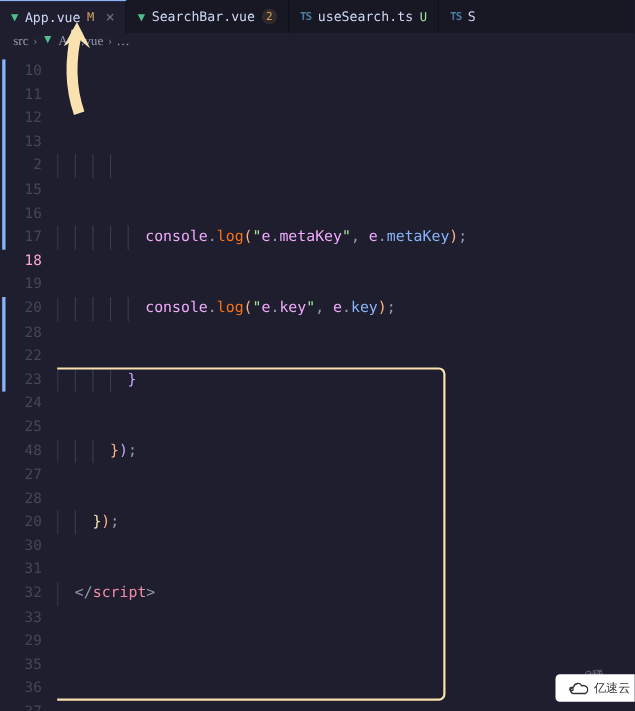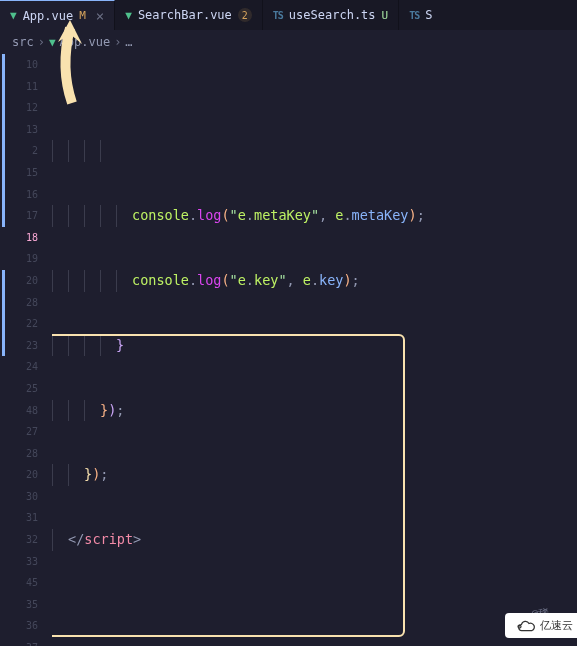--- a/index.html
+++ b/index.html
@@ -32,27 +32,27 @@
   .tab.active { background: #1e1e2e; border-top: 1px solid #89b4fa; }
   .vue-icon { color: #4fc08d; font-size: 11px; }
   .ts-icon { color: #4a7a9e; font-size: 10px; font-weight: bold; letter-spacing: -1px;}
   .tab-title { color: #cdd6f4; }
   .git-m { color: #d5a35c; font-size: 11px; }
   .git-u { color: #a6e3a1; font-size: 11px; }
   .git-n { color: #d5a35c; background:#d5a35c22; border-radius:50%; width:14px; height:14px; display:inline-flex;align-items:center;justify-content:center;font-size:10px;}
   .close-x { color: #6c7086; font-size: 14px; margin-left: 4px; }
   .breadcrumb {
     display: flex;
-    align-items: center;
     height: 24px;
     padding: 0 12px;
     font-size: 12px;
     color: #9399b2;
     gap: 4px;
     background: #1e1e2e;
+    font-family: Liberation Serif, serif;
   }
   .breadcrumb .chev { color: #6c7086; }
   .arrow-annotation {
     position: absolute;
     top: 18px;
     left: 52px;
     z-index: 50;
     pointer-events: none;
   }
   .editor {
@@ -60,38 +60,38 @@
     position: relative;
   }
   .gutter {
     width: 52px;
     padding-right: 14px;
     text-align: right;
     color: #44475a;
     user-select: none;
     flex-shrink: 0;
   }
-  .gutter .ln { height: 21.6px; line-height: 21.6px; font-size: 10px;}
+  .gutter .ln { height: 21.6px; line-height: 21.6px; font-size: 13px;}
   .gutter .ln.hl { color: #f9a8d4; }
   .code {
     flex: 1;
     line-height: 21.6px;
     white-space: pre;
     font-size: 13.5px;
     overflow: hidden;
   }
   .cl { height: 21.6px; position: relative; }
   .indent { border-left: 1px solid #3b3c4d; display: inline-block; width: 16px; height: 21.6px; vertical-align: top; }
   .tok-tag { color: #f38ba8; }
   .tok-punc { color: #9399b2; }
   .tok-br { color: #fab387; }
   .tok-br2 { color: #cba6f7; }
-  .tok-obj { color: #bef264; }
+  .tok-obj { color: #f0abfc; }
   .tok-prop { color: #89b4fa; }
-  .tok-fn { color: #d946ef; }
+  .tok-fn { color: #f97316; }
   .tok-str { color: #a6e3a1; }
   .tok-sel { color: #f9e2af; }
   .highlight-box {
     position: absolute;
     left: 30px;
     top: 60px;
     width: 375px;
     height: 300px;
     border: 2px solid #f9e2af;
     border-radius: 6px;
@@ -166,21 +166,21 @@
     <div class="ln">24</div>
       <div class="ln">25</div>
     <div class="ln">48</div>
       <div class="ln">27</div>
     <div class="ln">28</div>
       <div class="ln">20</div>
     <div class="ln">30</div>
       <div class="ln">31</div>
     <div class="ln">32</div>
       <div class="ln">33</div>
-    <div class="ln">45</div>
+    <div class="ln">29</div>
       <div class="ln">35</div>
     <div class="ln">36</div>
       <div class="ln">37</div>
   </div>
 
   <div class="code" style="position:relative;">
     <div class="highlight-box" style="top:280px;left:-22px;width:375px;height:303px;"></div>
 
     <div class="cl"><span class="indent"></span><span class="indent"></span><span class="indent"></span><span class="indent"></span></div>
     <div class="cl"><span class="indent"></span><span class="indent"></span><span class="indent"></span><span class="indent"></span><span class="indent"></span><span class="tok-obj">console</span><span class="tok-punc">.</span><span class="tok-fn">log</span><span class="tok-br">(</span><span class="tok-str">"</span><span class="tok-obj">e</span><span class="tok-punc">.</span><span class="tok-obj">metaKey</span><span class="tok-str">"</span><span class="tok-punc">, </span><span class="tok-obj">e</span><span class="tok-punc">.</span><span class="tok-prop">metaKey</span><span class="tok-br">)</span><span class="tok-punc">;</span></div>

